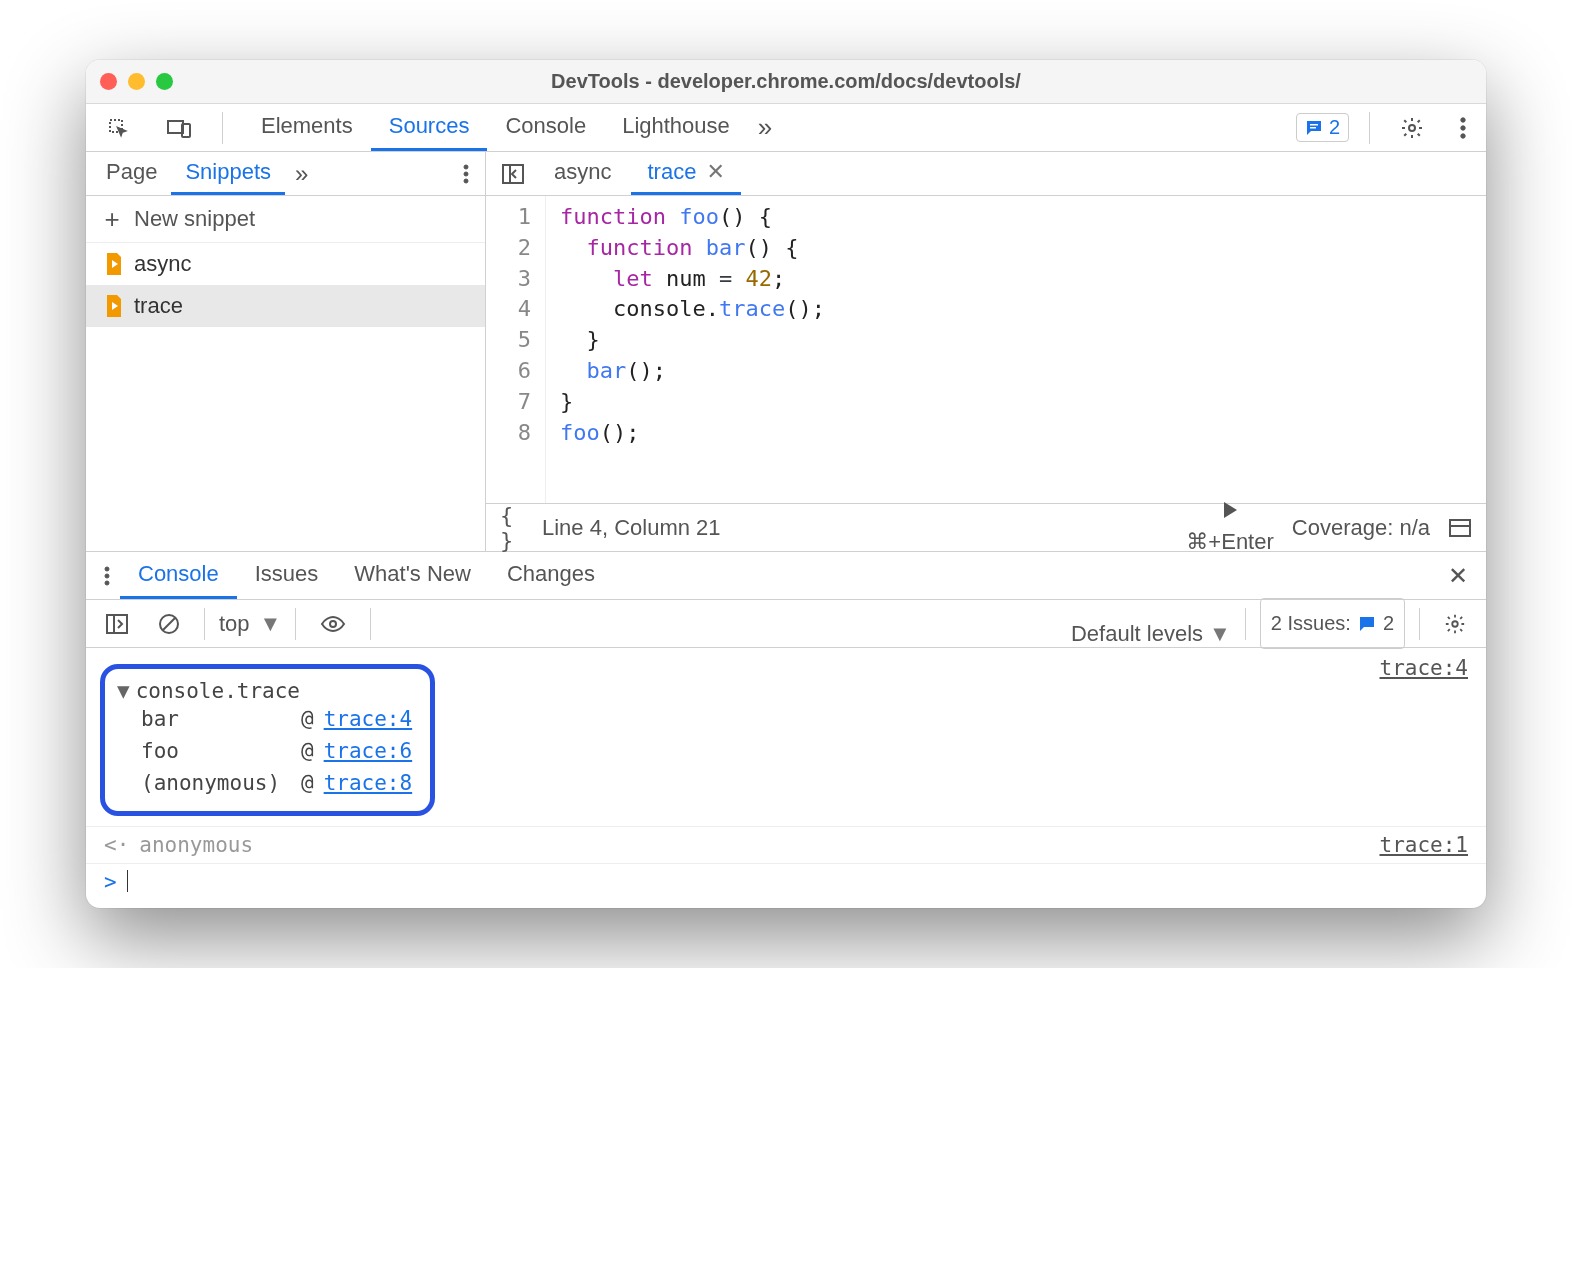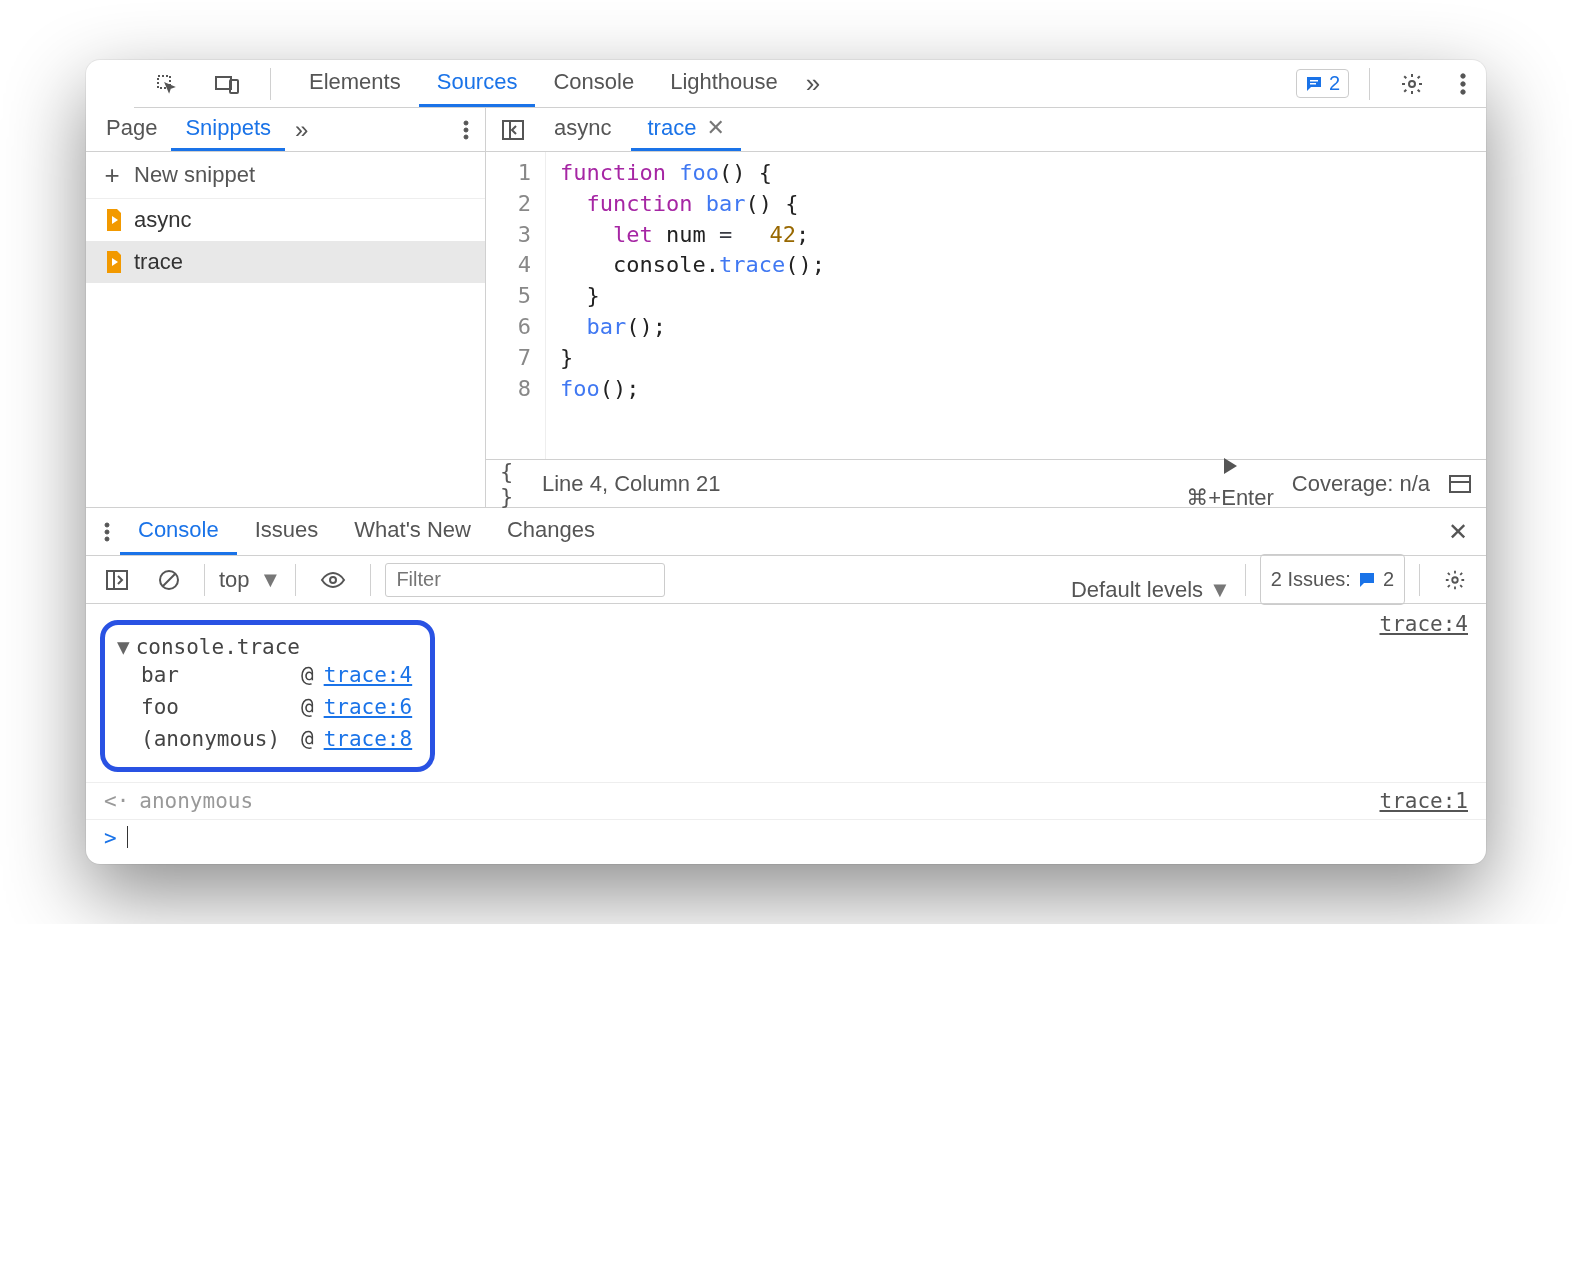--- a/index.html
+++ b/index.html
@@ -41,21 +41,20 @@
     pointer-events: none;
   }
   
   .main-toolbar {
     display: flex; align-items: center;
     height: 48px;
     border-bottom: 1px solid #d0d0d0;
     padding: 0 10px;
     gap: 16px;
     color: #555;
-    margin-left: 48px;
   }
   .toolbutton {
     padding: 6px 10px; display: flex; align-items: center; justify-content: center;
     cursor: pointer; color: #555;
   }
   .toolbutton svg { stroke: #555; }
   .sep { width: 1px; height: 32px; background: #d0d0d0; margin: 0 4px; }
   .main-tabs { display: flex; align-items: stretch; height: 100%; }
   .main-tab {
     padding: 0 18px; display: flex; align-items: center; color: #555; cursor: pointer;
@@ -103,21 +102,21 @@
     flex: 1; display: flex; font-family: "SF Mono", Menlo, Consolas, monospace;
     font-size: 22px; line-height: 1.4;
   }
   .gutter {
     width: 60px; text-align: right; padding: 6px 14px 6px 6px; color: #888;
     border-right: 1px solid #eee; user-select: none;
   }
   .code { flex: 1; padding: 6px 14px; white-space: pre; color: #222; }
   .kw { color: #a626a4; }
   .fn { color: #4078f2; }
-  .num { color: #986801; margin-left: 24px; }
+  .num { color: #986801; }
   .prop { color: #222; }
   .eq { color: #383a42; }
   .status-row {
     display: flex; align-items: center; height: 48px; border-top: 1px solid #d0d0d0;
     padding: 0 14px; gap: 18px; color: #555;
   }
   
   .drawer-tabs {
     display: flex; align-items: center; height: 48px; border-bottom: 1px solid #d0d0d0;
     padding: 0 8px; gap: 0; color: #555;
@@ -162,20 +161,28 @@
   .console-row .ret { color: #999; margin-right: 10px; }
   .console-row.prompt { color: #1a73e8; }
   .caret { display:inline-block; width:1px; height:22px; background:#333; vertical-align:middle; }
   .icon { display: inline-flex; width: 24px; height: 24px; align-items: center; justify-content: center; }
 </style>
 </head>
 <body>
 
 <div class="window">
 
+  <div class="titlebar">
+    <div class="traffic">
+      <div class="dot red"></div>
+      <div class="dot yellow"></div>
+      <div class="dot green"></div>
+    </div>
+    <div class="title">DevTools - developer.chrome.com/docs/devtools/</div>
+  </div>
 
   <div class="main-toolbar">
     <div class="toolbutton">
       <svg width="24" height="24" viewBox="0 0 24 24" fill="none" stroke="currentColor" stroke-width="2">
           <rect x="4" y="4" width="12" height="12" stroke-dasharray="2 2"></rect>
           <path d="M12 12 l7 3 -3 1 -1 3 z" fill="#555"></path>
         </svg>
     </div>
     <div class="toolbutton">
       <svg width="26" height="24" viewBox="0 0 26 24" fill="none" stroke="currentColor" stroke-width="2">
@@ -338,21 +345,20 @@
       <span style="color:#777;">▼</span>
     </div>
     <div class="sep"></div>
     <div class="toolbutton">
       <svg width="26" height="18" viewBox="0 0 26 18" fill="none" stroke="#555" stroke-width="2">
           <path d="M2 9c3-5 8-7 11-7s8 2 11 7c-3 5-8 7-11 7s-8-2-11-7z"></path>
           <circle cx="13" cy="9" r="3"></circle>
         </svg>
     </div>
     <div class="sep"></div>
-    <input class="filter-input" placeholder="Filter" style="">
     <div class="spacer"></div>
     <div style="display:flex;align-items:center;gap:6px;margin-top:20px;">
       <span>Default levels</span>
       <span style="color:#777;">▼</span>
     </div>
     <div class="sep"></div>
     <div class="chip">
       <span>2 Issues:</span>
       <svg width="16" height="16" viewBox="0 0 16 16">
           <path fill="#1a73e8" d="M1 1h14v10H5l-4 4z"></path>

